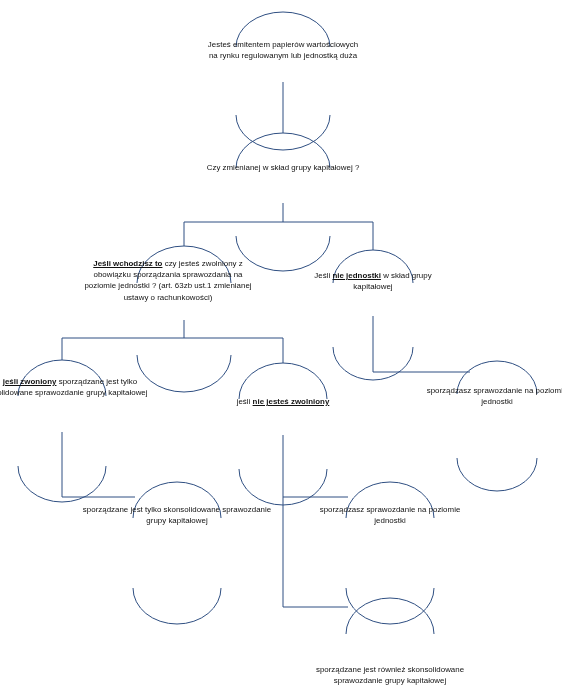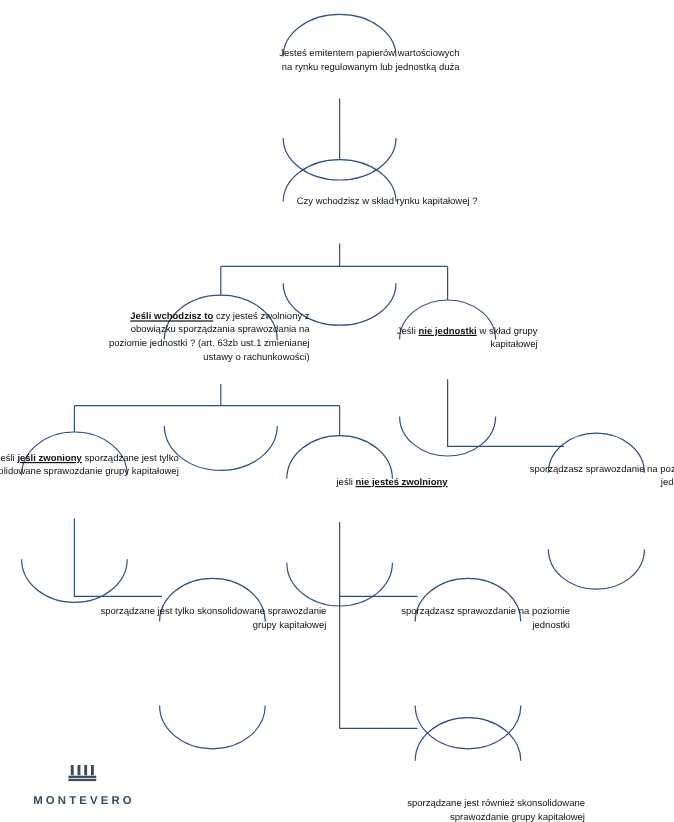--- a/index.html
+++ b/index.html
@@ -24,21 +24,21 @@
   }
   svg.flow-svg {
     position: absolute;
     left: 0; top: 0;
     width: 562px;
     height: 685px;
     overflow: visible;
   }
   .node-label {
     position: absolute;
-    text-align: right;
+    text-align: center;
     font-size: 7.9px;
     line-height: 1.42;
     color: #111111;
     letter-spacing: 0.02px;
     white-space: pre-line;
     pointer-events: none;
   }
   .node-label b {
     font-weight: bold;
     text-decoration: underline;
@@ -120,36 +120,25 @@
         <g>
           <path d="M346,634 A44,36 0 0 1 434,634" fill="none" stroke="#2f4f82" stroke-width="1"></path>
           <path d="M346,704 A44,36 0 0 0 434,704" fill="none" stroke="#2f4f82" stroke-width="1"></path>
         </g>
       </g>
   </svg>
 
   <div id="label-layer">
       <div class="node-label" style="width: 200px; left: 183px; top: 39px;">Jesteś emitentem papierów wartościowych
 na rynku regulowanym lub jednostką duża</div>
-      <div class="node-label" style="width: 230px; left: 168px; top: 162px;">Czy wchodzisz w skład rynku kapitałowej ?</div>
+      <div class="node-label" style="width: 230px; left: 168px; top: 162px;">Czy zmienianej w skład grupy kapitałowej ?</div>
       <div class="node-label" style="width: 180px; left: 78px; top: 258px;"><b>Jeśli wchodzisz to</b> czy jesteś zwolniony z obowiązku sporządzania sprawozdania na poziomie jednostki ? (art. 63zb ust.1 zmienianej ustawy o rachunkowości)</div>
       <div class="node-label" style="width: 150px; left: 298px; top: 270px;">Jeśli <b>nie jednostki</b> w skład grupy kapitałowej</div>
       <div class="node-label" style="width: 174px; left: -25px; top: 376px;">jeśli <b>jeśli zwoniony</b> sporządzane jest tylko skonsolidowane sprawozdanie grupy kapitałowej</div>
       <div class="node-label" style="width: 180px; left: 193px; top: 396px;">jeśli <b>nie jesteś zwolniony</b></div>
       <div class="node-label" style="width: 170px; left: 412px; top: 385px;">sporządzasz sprawozdanie na poziomie jednostki</div>
       <div class="node-label" style="width: 190px; left: 82px; top: 504px;">sporządzane jest tylko skonsolidowane sprawozdanie grupy kapitałowej</div>
       <div class="node-label" style="width: 170px; left: 305px; top: 504px;">sporządzasz sprawozdanie na poziomie jednostki</div>
       <div class="node-label" style="width: 195px; left: 292.5px; top: 620px; margin-top: 44px;">sporządzane jest również skonsolidowane sprawozdanie grupy kapitałowej</div>
     </div>
 
-  <div class="logo-wrap">
-    <svg class="logo-mark" viewBox="0 0 30 18">
-      <rect x="4.0" y="1.5" width="2.4" height="8.5" fill="#3b4a5e"></rect>
-      <rect x="9.6" y="1.5" width="2.4" height="8.5" fill="#3b4a5e"></rect>
-      <rect x="15.2" y="1.5" width="2.4" height="8.5" fill="#3b4a5e"></rect>
-      <rect x="20.8" y="1.5" width="2.4" height="8.5" fill="#3b4a5e"></rect>
-      <rect x="2.0" y="10.4" width="23.2" height="1.9" fill="#3b4a5e"></rect>
-      <rect x="2.0" y="13.0" width="23.2" height="1.9" fill="#3b4a5e"></rect>
-    </svg>
-    <span class="logo-text">MONTEVERO</span>
-  </div>
 
 </div>
 
 </body></html>

